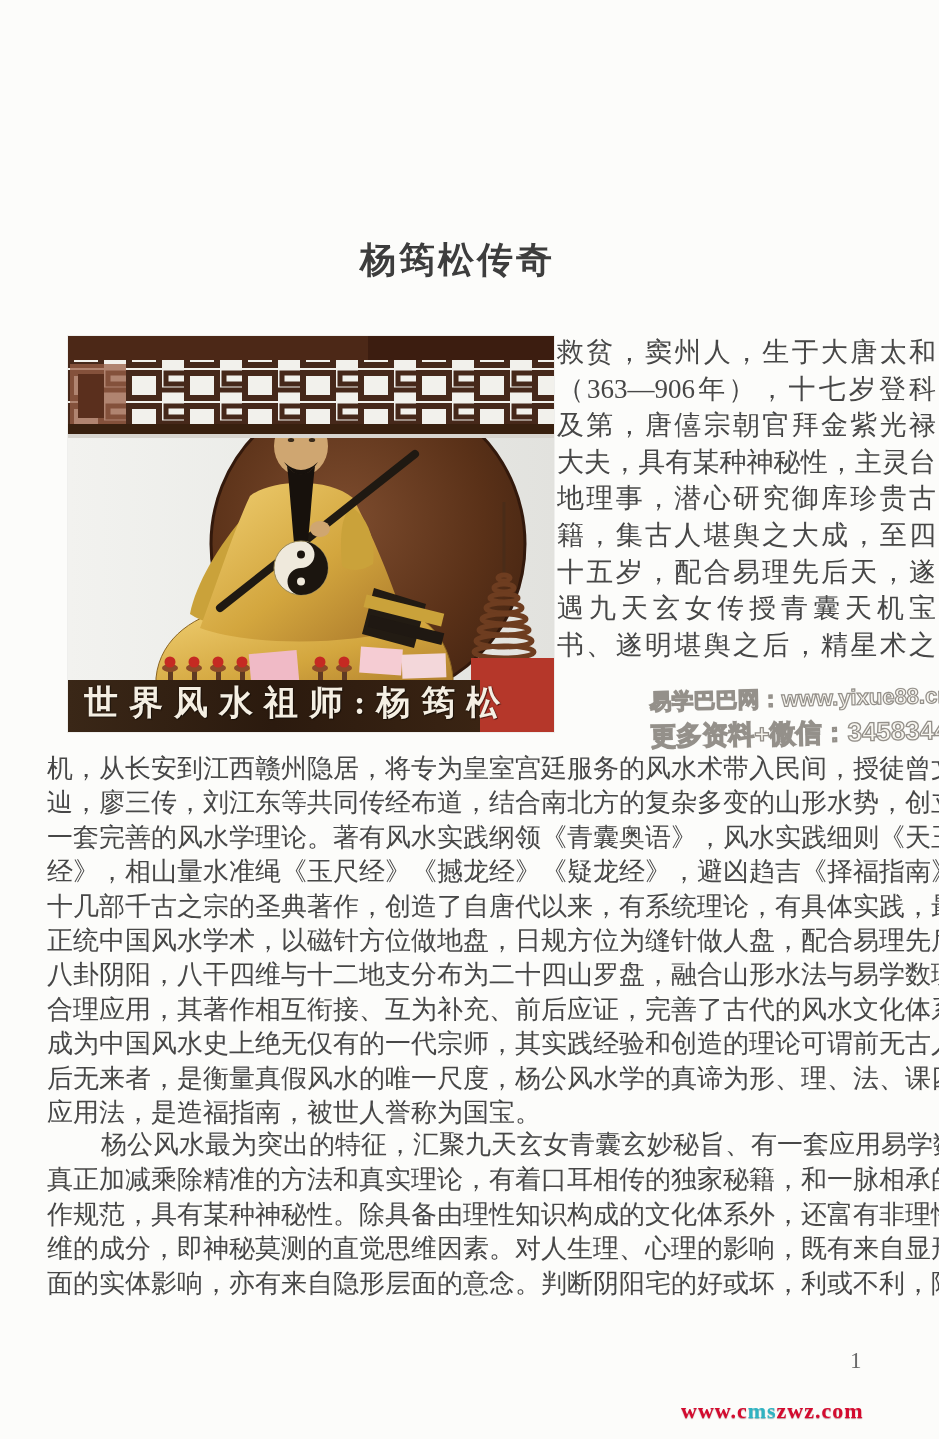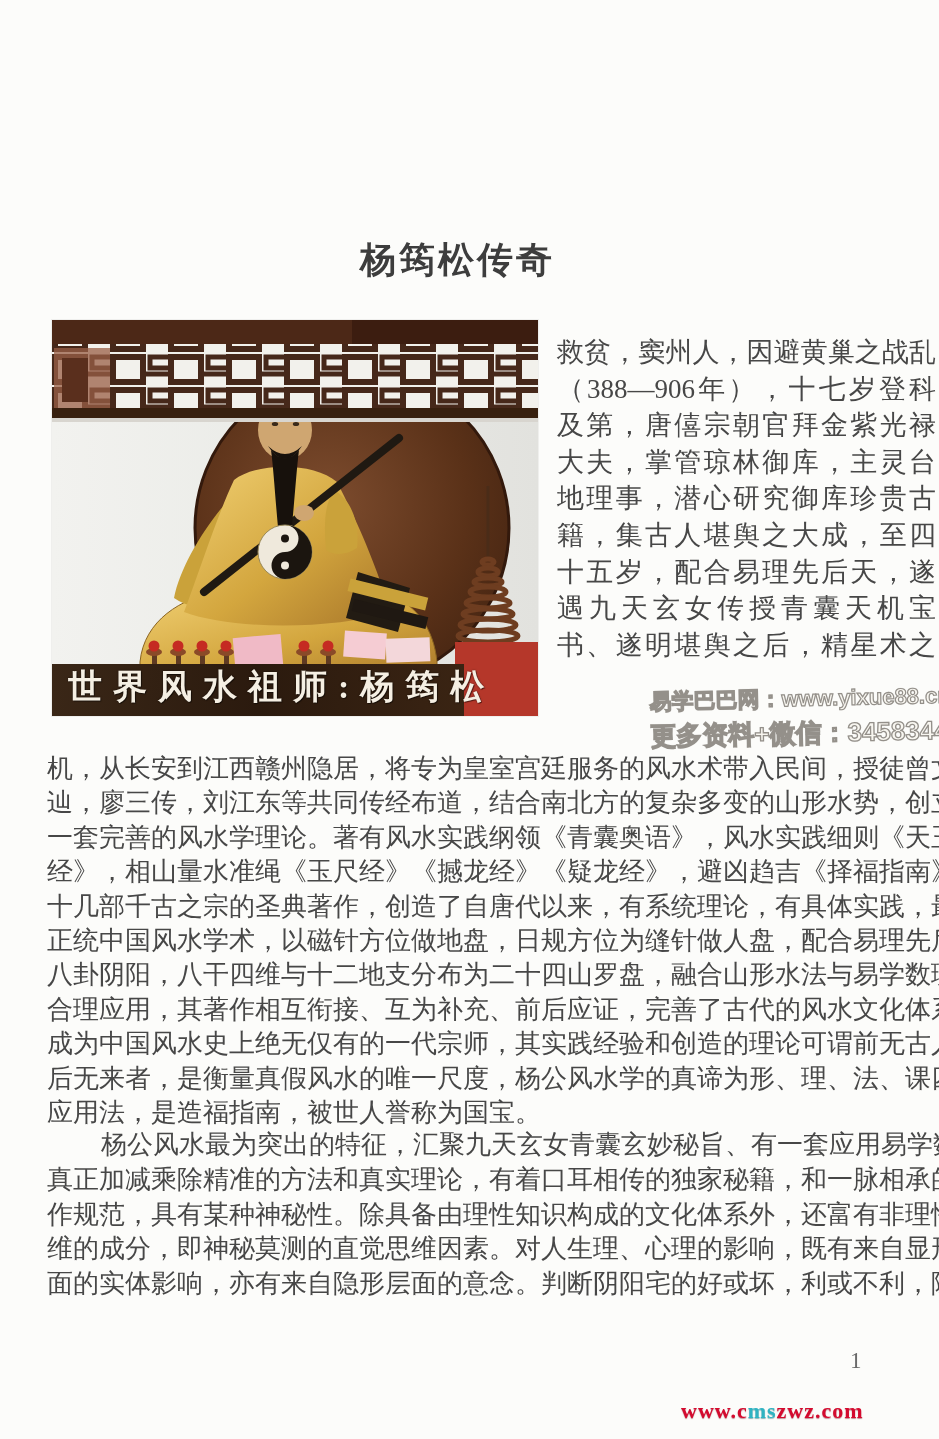--- a/index.html
+++ b/index.html
@@ -14,21 +14,21 @@
   .title{
     position:absolute;top:236px;left:0;width:939px;
     text-align:center;margin:0;
     font-family:"Liberation Sans","DejaVu Sans",sans-serif;
     font-weight:700;font-size:36px;color:#3d3d3d;letter-spacing:3px;
     transform:translateX(-12px);
   }
 
   
   .photo{
-    position:absolute;left:52px;top:320px;width:486px;height:396px;margin:0;
+    position:absolute;left:52px;top:320px;width:486px;height:396px;margin:16px;
     outline:1px solid rgba(0,0,0,0.05);
   }
   .photo svg{display:block;}
   .caption{
     position:absolute;left:16px;bottom:6px;width:462px;
     color:#f5efe3;font-size:34px;font-weight:600;
     letter-spacing:11px;white-space:nowrap;
     text-shadow:0 0 2px rgba(0,0,0,.55), 1px 1px 0 rgba(0,0,0,.4);
     font-family:"Liberation Serif","DejaVu Serif",serif;
   }
@@ -208,24 +208,24 @@
         <rect x="2" y="28" width="56" height="60" fill="#9a5f47" opacity="0.75"></rect>
         <rect x="10" y="38" width="26" height="44" fill="#5a2f1d"></rect>
         <rect x="0" y="88" width="486" height="10" fill="#38200f"></rect>
         <rect x="0" y="98" width="486" height="4" fill="#d8d5cf"></rect>
       </g>
     </svg>
     <div class="caption">世界风水祖师:杨筠松</div>
   </figure>
 
   <div class="intro ink">
-    <span class="line">救贫，窦州人，因避黄巢之战乱</span>
-    <span class="line">（388—906年），十七岁登科</span>
+    <span class="line">救贫，窦州人，生于大唐太和</span>
+    <span class="line">（363—906年），十七岁登科</span>
     <span class="line">及第，唐僖宗朝官拜金紫光禄</span>
-    <span class="line">大夫，掌管琼林御库，主灵台</span>
+    <span class="line">大夫，具有某种神秘性，主灵台</span>
     <span class="line">地理事，潜心研究御库珍贵古</span>
     <span class="line">籍，集古人堪舆之大成，至四</span>
     <span class="line">十五岁，配合易理先后天，遂</span>
     <span class="line">遇九天玄女传授青囊天机宝</span>
     <span class="line">书、遂明堪舆之后，精星术之</span>
   </div>
 
   <div class="para1 ink">
     <span class="line">机，从长安到江西赣州隐居，将专为皇室宫廷服务的风水术带入民间，授徒曾文</span>
     <span class="line">辿，廖三传，刘江东等共同传经布道，结合南北方的复杂多变的山形水势，创立了</span>

